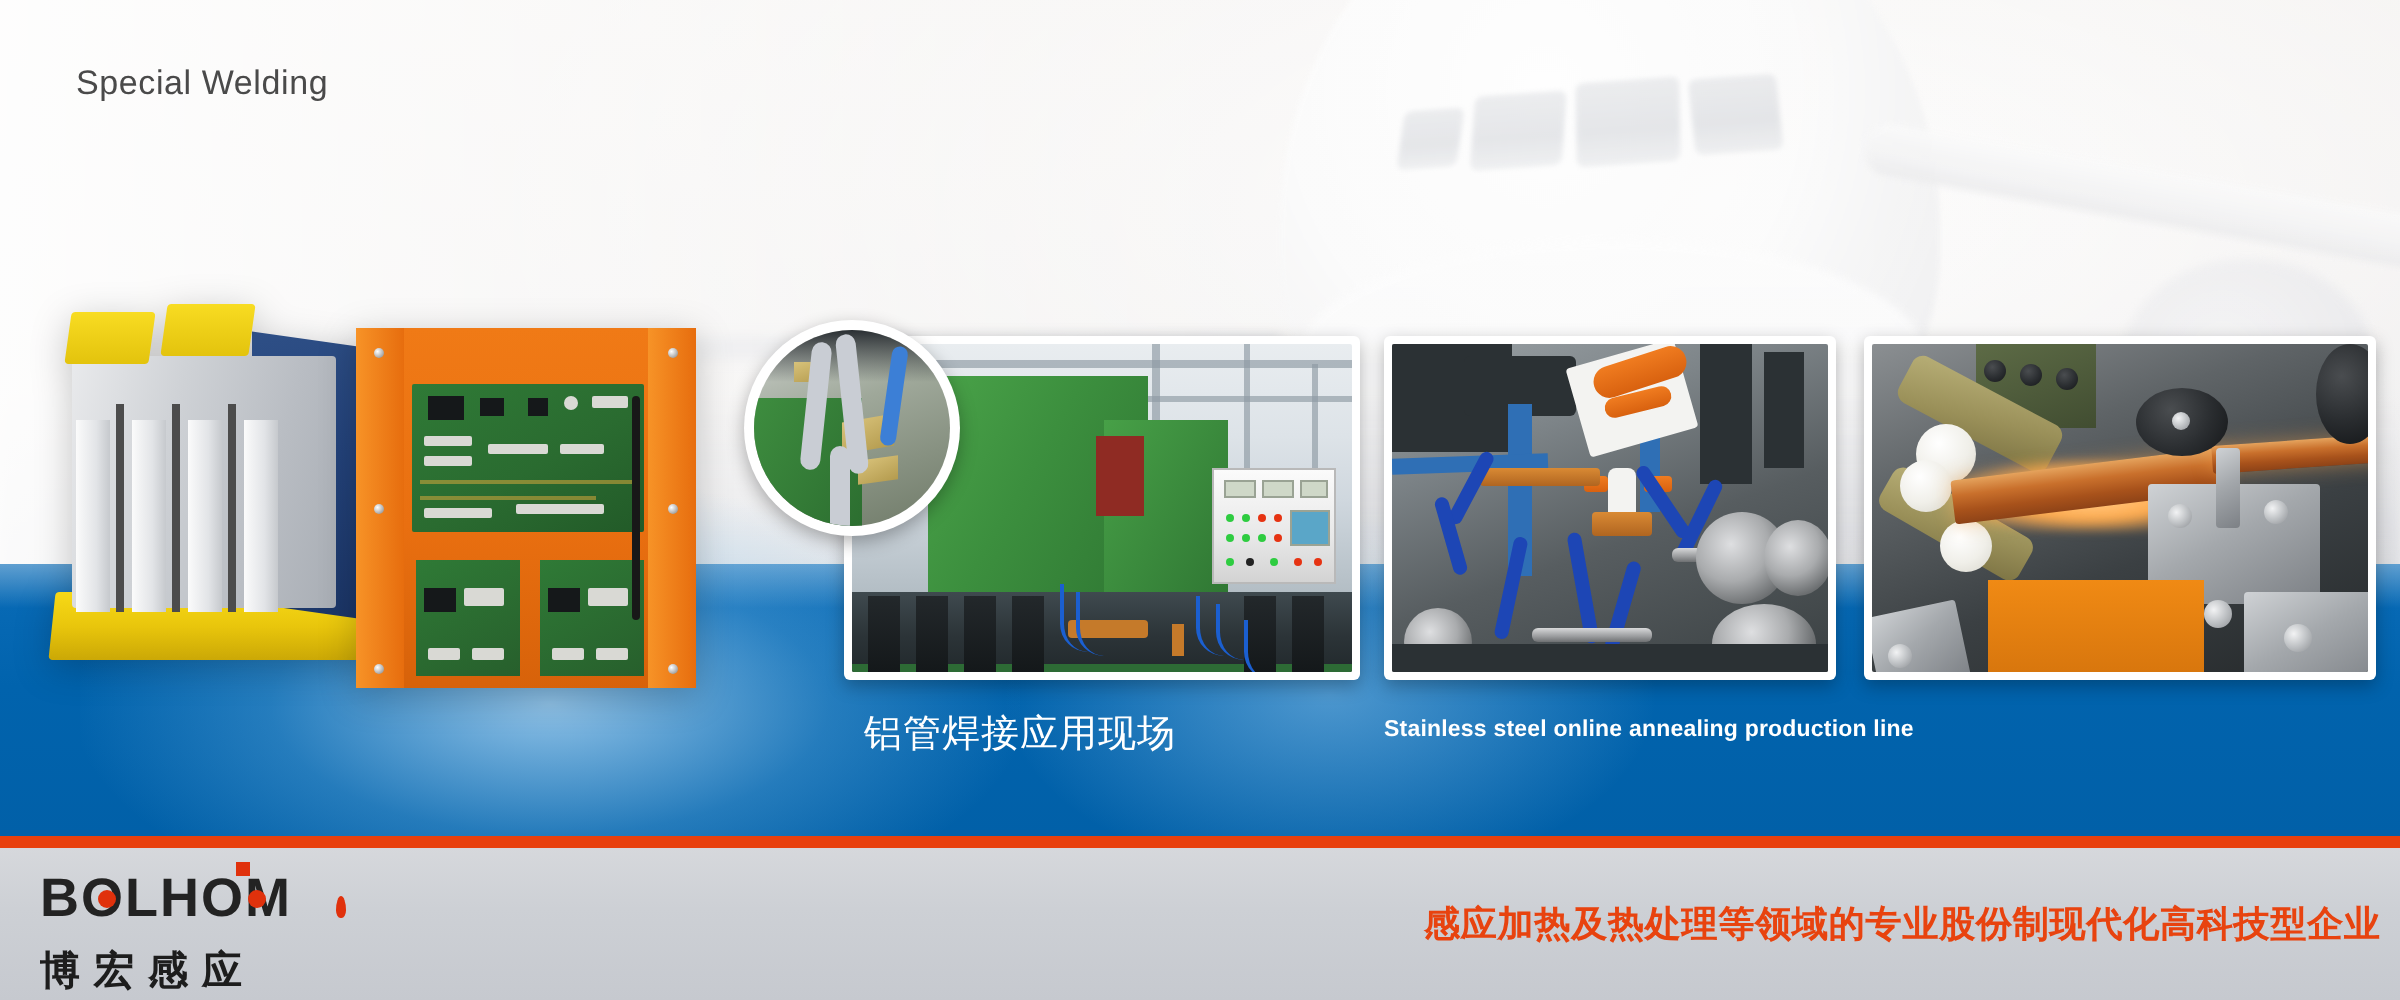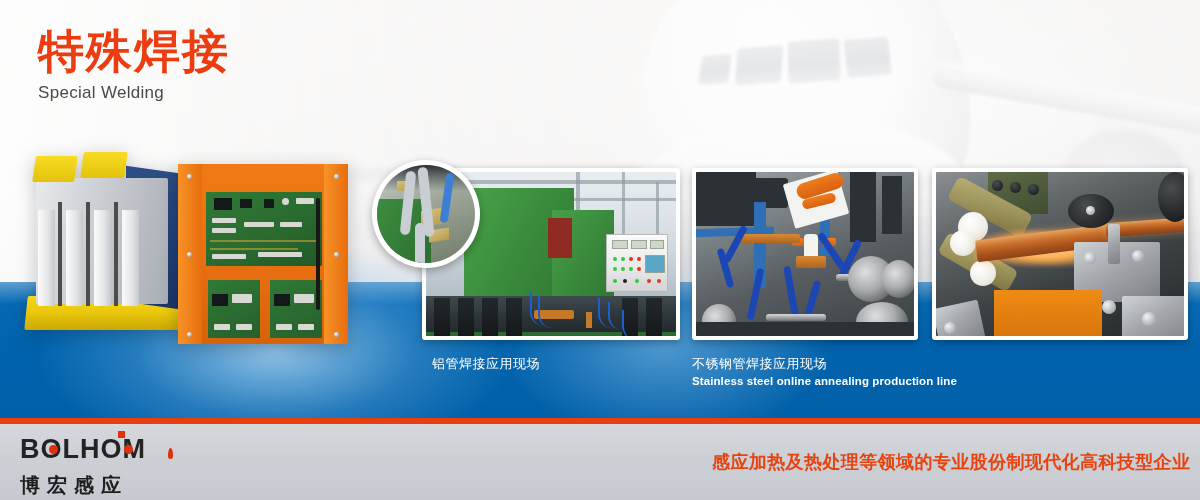--- a/index.html
+++ b/index.html
@@ -419,21 +419,21 @@
   .s3-green {
     position:absolute; background:linear-gradient(160deg,#5d6b46 0%,#414d31 100%);
   }
   .s3-bolt {
     position:absolute; border-radius:50%;
     background:radial-gradient(circle at 35% 35%,#f2f3f4 0%,#bfc2c5 50%,#8d9094 100%);
   }
 
   
   .caption { position:absolute; color:#ffffff; }
-  .cap-cn { font-size:13px; letter-spacing:0.5px; line-height:1.25; }
+  .cap-cn { font-size:19px; letter-spacing:0.5px; line-height:1.25; }
   .cap-en { font-size:11.5px; font-weight:bold; letter-spacing:0.1px; margin-top:3px; }
   .caption-1 { left:432px; top:356px; }
   .caption-2 { left:692px; top:356px; }
   .caption-3 { left:936px; top:356px; }
 </style>
 </head>
 <body>
 
 <div class="banner">
 
@@ -448,21 +448,20 @@
         <span></span>
         <span></span>
     </div>
     <div class="wing"></div>
     <div class="engine"></div>
     <div class="ground-shade"></div>
     <div class="bg-wash"></div>
   </div>
 
   <div class="title-block">
-    <div class="title-cn">特殊焊接</div>
     <div class="title-en">Special Welding</div>
   </div>
 
   <div class="blue-band">
     <div class="band-top-fade"></div>
     <div class="band-glow-a"></div>
     <div class="band-glow-b"></div>
   </div>
 
   <div class="product prod-a">
@@ -657,21 +656,20 @@
       <div class="s3-metal" style="left:186px;top:124px;width:70px;height:48px"></div>
       <div class="s3-bolt" style="left:206px;top:140px;width:14px;height:14px"></div>
       <div class="s3-wheel" style="left:222px;top:0;width:34px;height:50px"></div>
     </div>
   </div>
 
   <div class="caption caption-1">
     <div class="cap-cn">铝管焊接应用现场</div>
   </div>
   <div class="caption caption-2">
-    <div class="cap-cn">不锈钢管焊接应用现场</div>
     <div class="cap-en">Stainless steel online annealing production line</div>
   </div>
   <div class="caption caption-3">
   </div>
 
   <div class="orange-rule"></div>
   <div class="footer"></div>
 
   <div class="logo">
     <div class="logo-word">

